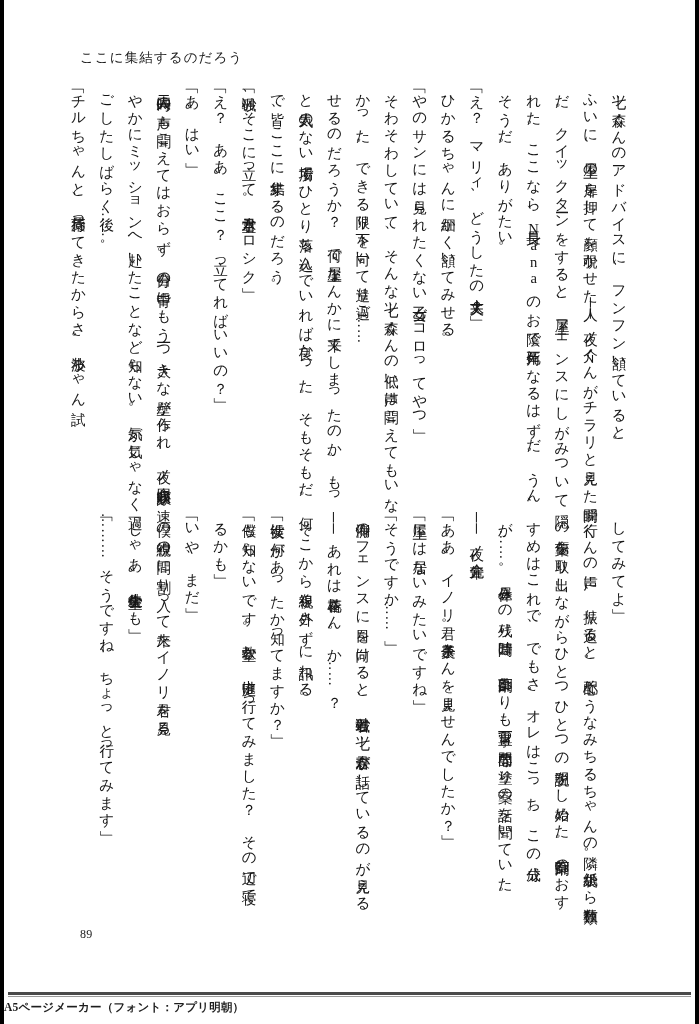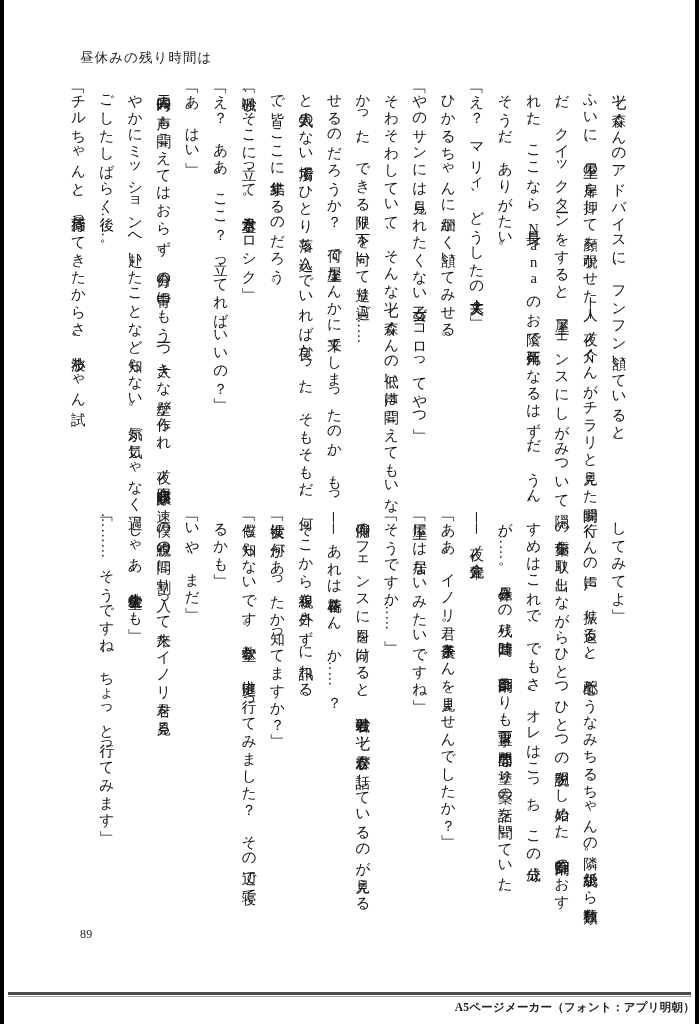--- a/index.html
+++ b/index.html
@@ -88,38 +88,38 @@
     position:absolute;
     left:0;right:0;top:4px;
     height:1px;
     background:#9a9a9a;
   }
   .footer-credit{
     position:absolute;
     left:0;
     right:0;
     top:1000px;
-    text-align:right;
+    text-align:left;
     font-size:11.5px;
     font-weight:bold;
     letter-spacing:.02em;
     color:#1d1d1d;
   }
   .page-edge-top{
     position:absolute;left:0;right:0;top:0;height:4px;background:#ffffff;
   }
 </style>
 </head>
 <body>
 
 <div class="page">
 
   <div class="page-edge-top"></div>
 
-  <div class="running-head">昼休みの残り時間は</div>
+  <div class="running-head">ここに集結するのだろう</div>
 
   <div class="text-block" id="block-upper">
       <p>七ツ森くんのアドバイスに、フンフン頷いていると。</p>
       <p>ふいに、屋上の扉を押して顔を覗かせた人──夜ノ介くんがチラリと見えた瞬間だ。クイックターンをすると、屋上フェンスにしがみついて隠れた。ここなら、長身<span class="latin">Nana</span>のお陰で死角になるはずだ。うん、そうだ。ありがたい。</p>
       <p>「え？　マリィ、どうしたの大丈夫？」</p>
       <p>ひかるちゃんに細かく頷いてみせる。</p>
       <p>「やのサンには見られたくない乙女ゴコロってやつ」</p>
       <p>そわそわしていて、そんな七ツ森くんの低い声は聞こえてもいなかった。できる限り下を向いて遣り過ご……</p>
       <p>せるのだろうか？　何で屋上なんかに来てしまったのか。もっと人気のない場所でひとり落ち込んでいれば良かった。そもそもだ。何で皆、ここに集結するのだろう。</p>
       <p>「颯砂、そこに立って。氷室君ヨロシク」</p>

